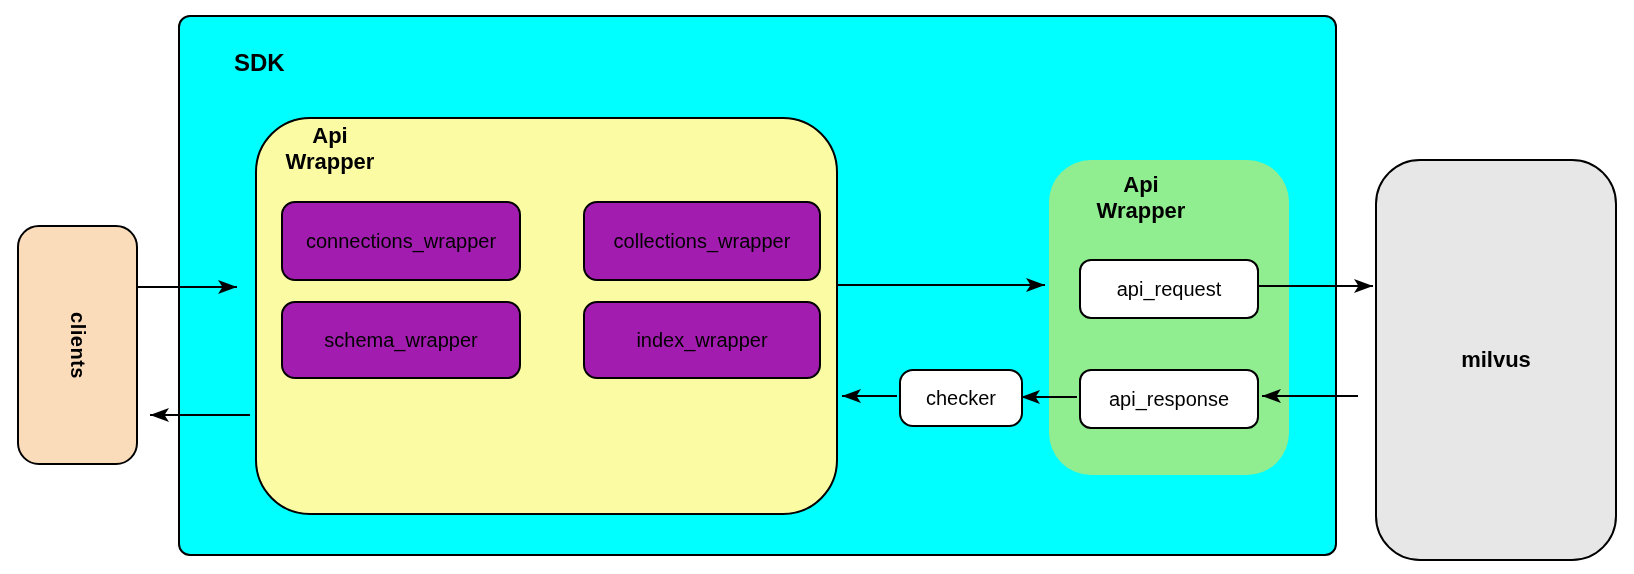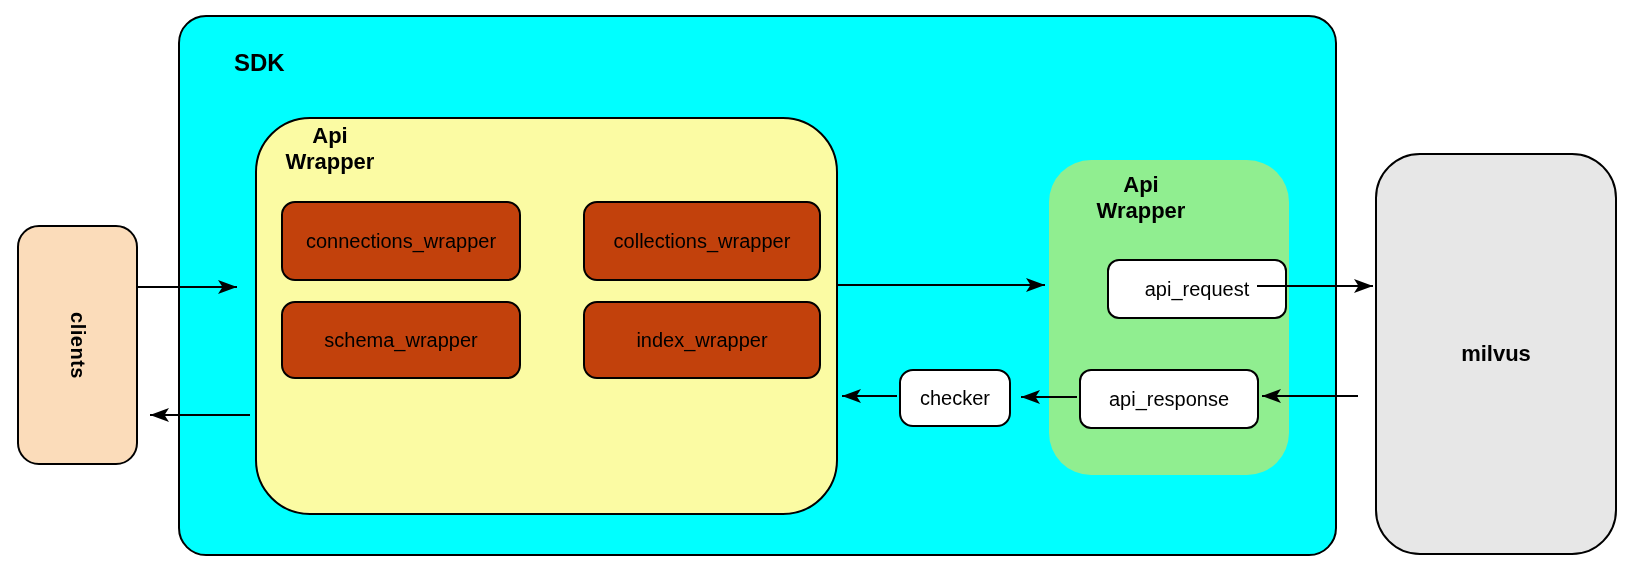--- a/index.html
+++ b/index.html
@@ -26,21 +26,21 @@
     background:#FBDCBA;border-radius:22px;
   }
   .clients .vtext{
     transform:rotate(90deg);
     font-weight:bold;font-size:20px;letter-spacing:0.5px;
     white-space:nowrap;
   }
   
   .sdk{
     left:178px;top:15px;width:1159px;height:541px;
-    background:#00FFFF;border-radius:28px;
+    background:#00FFFF;border-radius:12px;
   }
   .sdk-label{
     position:absolute;left:54px;top:32px;
     font-weight:bold;font-size:24px;
   }
   
   .api-wrapper{
     position:absolute;left:75px;top:100px;width:583px;height:398px;
     background:#FBFBA3;border-radius:55px;
     border:2px solid #000;box-sizing:border-box;
@@ -52,27 +52,27 @@
   }
   .wrapper-grid{
     position:absolute;left:24px;top:82px;
     display:grid;
     grid-template-columns:240px 238px;
     grid-template-rows:80px 78px 80px;
     column-gap:62px;row-gap:20px;
   }
   .module-box{
     box-sizing:border-box;
-    background:#c2410c;border:2px solid #000;border-radius:14px;
+    background:#a21caf;border:2px solid #000;border-radius:14px;
     font-size:20px;
     display:flex;align-items:center;justify-content:center;
   }
   
   .checker{
-    position:absolute;left:719px;top:352px;width:112px;height:58px;
+    position:absolute;left:719px;top:352px;width:124px;height:58px;
     background:#FFFFFF;border:2px solid #000;border-radius:14px;
     box-sizing:border-box;
     font-size:20px;
     display:flex;align-items:center;justify-content:center;
   }
   
   .api-gateway{
     position:absolute;left:869px;top:143px;width:240px;height:315px;
     background:#90EE90;border-radius:42px;
   }
@@ -81,25 +81,25 @@
     font-weight:bold;font-size:22px;line-height:26px;
     text-align:center;
   }
   .gw-box{
     position:absolute;left:30px;width:180px;height:60px;
     background:#FFFFFF;border:2px solid #000;border-radius:12px;
     box-sizing:border-box;
     font-size:20px;
     display:flex;align-items:center;justify-content:center;
   }
-  .api-request{top:99px;margin-left:28px;}
+  .api-request{top:99px;}
   .api-response{top:209px;}
   
   .milvus{
-    left:1375px;top:153px;width:242px;height:402px;
+    left:1375px;top:159px;width:242px;height:402px;
     background:#E7E7E7;border-radius:45px;
     font-weight:bold;font-size:22px;
   }
   
   .arrows{
     position:absolute;left:0;top:0;width:1634px;height:574px;
     pointer-events:none;
   }
   .arrows line{stroke:#000;stroke-width:2;}
 </style>

